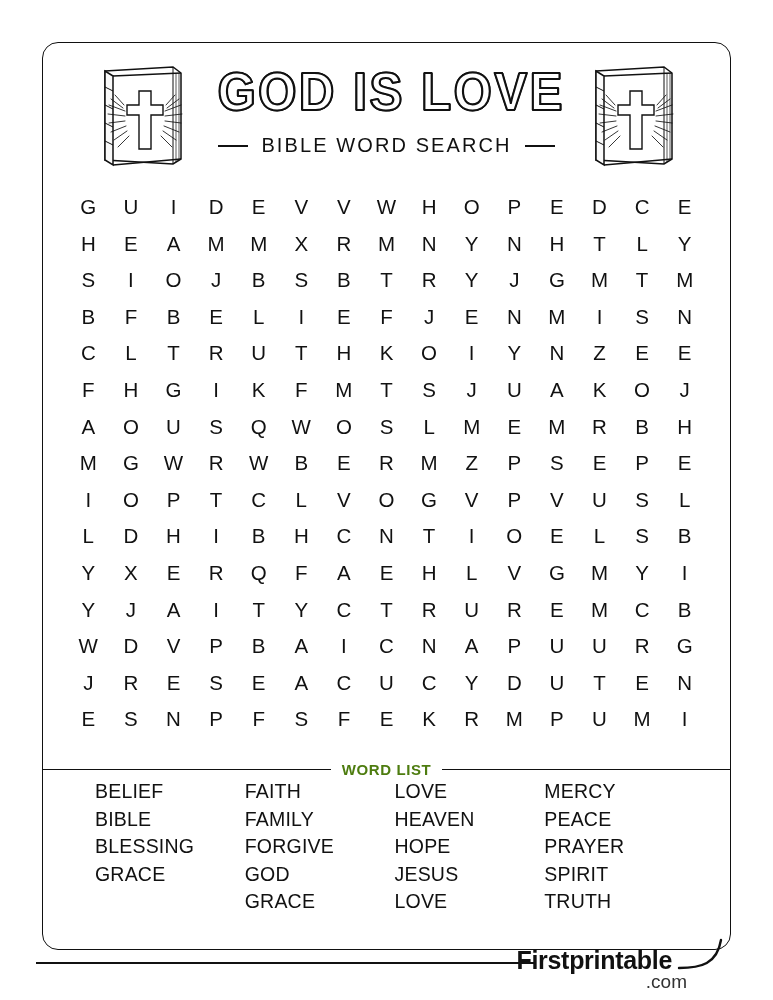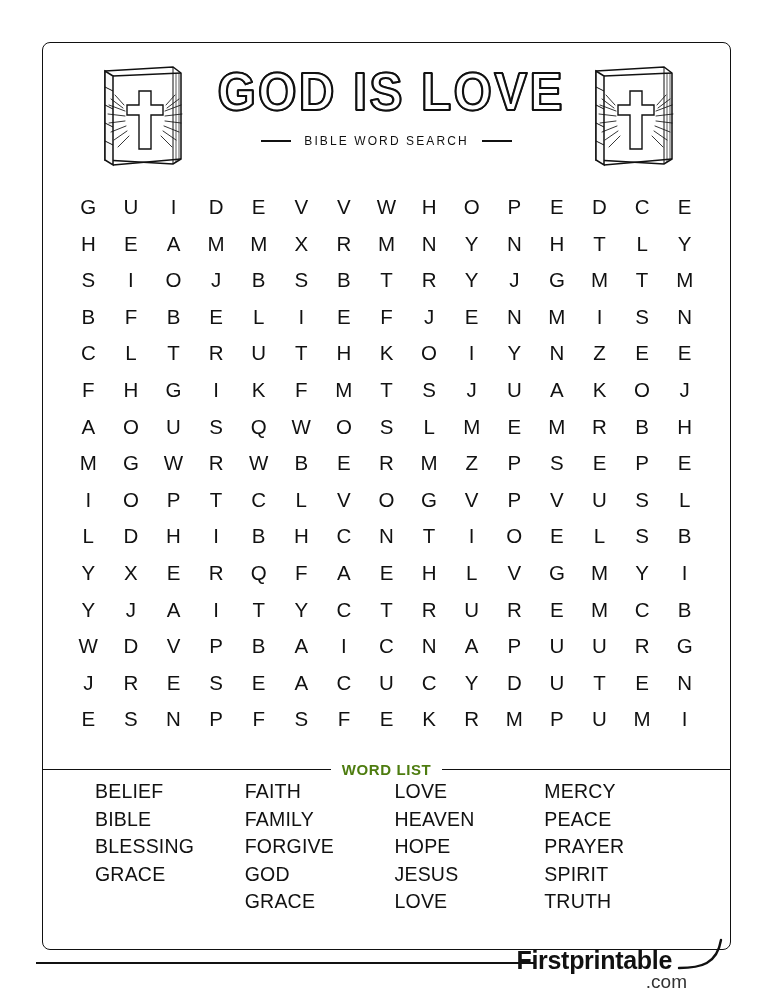--- a/index.html
+++ b/index.html
@@ -18,21 +18,21 @@
   }
 
   
   .page-frame {
     position: absolute;
     left: 42px;
     top: 42px;
     width: 689px;
     height: 908px;
     border: 1.6px solid #111;
-    border-radius: 8px;
+    border-radius: 16px;
     background: #fff;
   }
 
   
   .header {
     position: absolute;
     left: 0;
     top: 0;
     width: 100%;
     height: 140px;
@@ -76,21 +76,21 @@
     gap: 13px;
     margin-top: 14px;
   }
   .subtitle-dash {
     display: block;
     width: 30px;
     height: 1.6px;
     background: #111;
   }
   .subtitle-text {
-    font-size: 12px;
+    font-size: 20px;
     font-weight: 400;
     letter-spacing: 2.1px;
     white-space: nowrap;
     color: #111;
   }
 
   
   .grid-area {
     position: absolute;
     left: 0;

